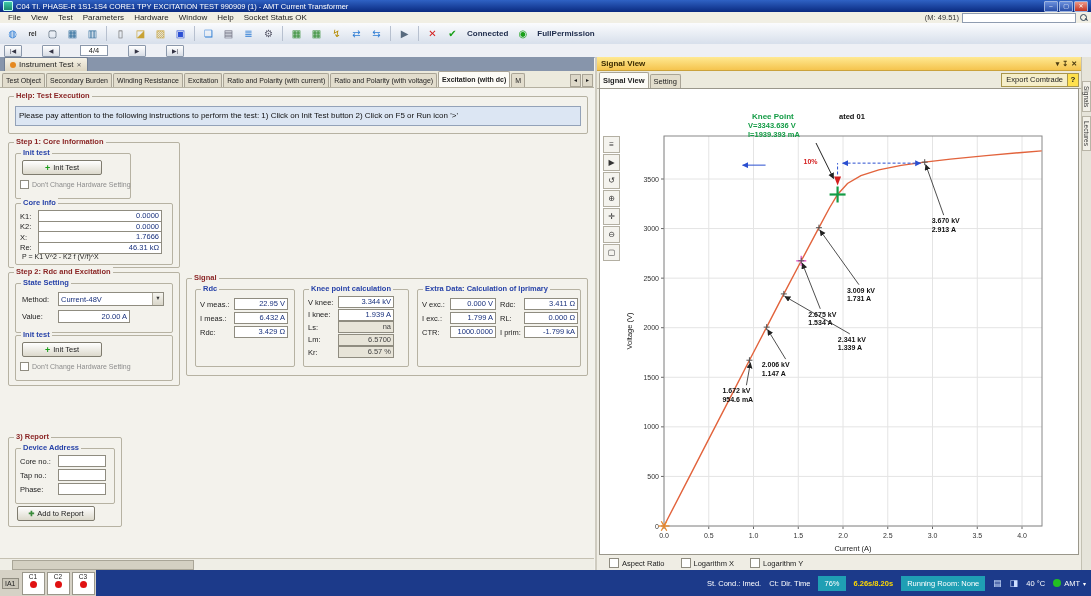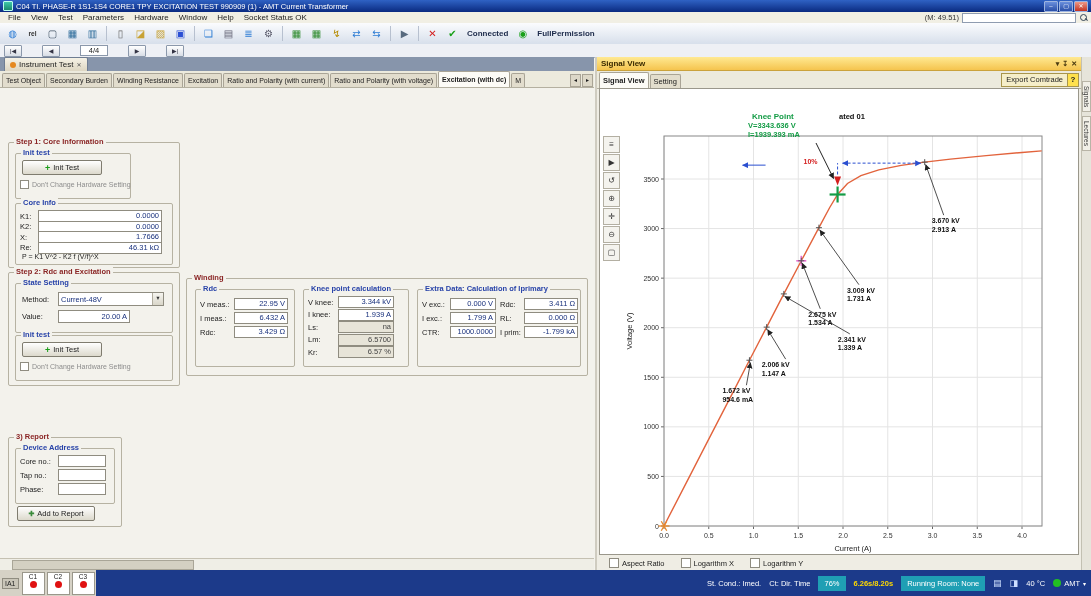--- a/index.html
+++ b/index.html
@@ -251,20 +251,24 @@
         <div class="tab">Ratio and Polarity (with current)</div>
         <div class="tab">Ratio and Polarity (with voltage)</div>
         <div class="tab sel">Excitation (with dc)</div>
         <div class="tab">M</div>
         <span id="tabscroll">
           <span class="tsbtn">◂</span>
           <span class="tsbtn">▸</span>
         </span>
       </div>
 
+    <div class="grp" id="g-help" style="left:8px;top:39px;width:578px;height:36px;">
+      <span class="gt maroon">Help: Test Execution</span>
+      <div id="helpbox">Please pay attention to the following instructions to perform the test: 1) Click on Init Test button  2) Click on F5 or Run icon '&gt;'</div>
+    </div>
 
     <div class="grp" id="g-step1" style="left:8px;top:85px;width:170px;height:124px;">
       <span class="gt maroon">Step 1: Core Information</span>
       <div class="grp" style="left:6px;top:10px;width:114px;height:44px;">
         <span class="gt blue">Init test</span>
         <div class="btn" style="left:6px;top:6px;width:78px;height:13px;">
           <span class="plus">+</span>
           <span>Init Test</span>
         </div>
         <label class="chk" style="left:4px;top:26px;">
@@ -317,21 +321,21 @@
           <span>Init Test</span>
         </div>
         <label class="chk" style="left:4px;top:26px;">
           <span class="box"></span>
           <span>Don't Change Hardware Setting</span>
         </label>
       </div>
     </div>
 
     <div class="grp" id="g-result" style="left:186px;top:221px;width:400px;height:96px;">
-      <span class="gt maroon">Winding</span>
+      <span class="gt maroon">Signal</span>
       <div class="grp" id="rdc-rows" style="left:8px;top:10px;width:98px;height:76px;">
         <span class="gt blue">Rdc</span>
       <div class="frow" style="left: 4px; top: 8px;">
             <span class="flbl" style="width: 34px;">V meas.:</span>
             <span class="fval" style="width: 48px;">22.95 V</span>
           </div>
           <div class="frow" style="left: 4px; top: 22px;">
             <span class="flbl" style="width: 34px;">I meas.:</span>
             <span class="fval" style="width: 48px;">6.432 A</span>
           </div>

